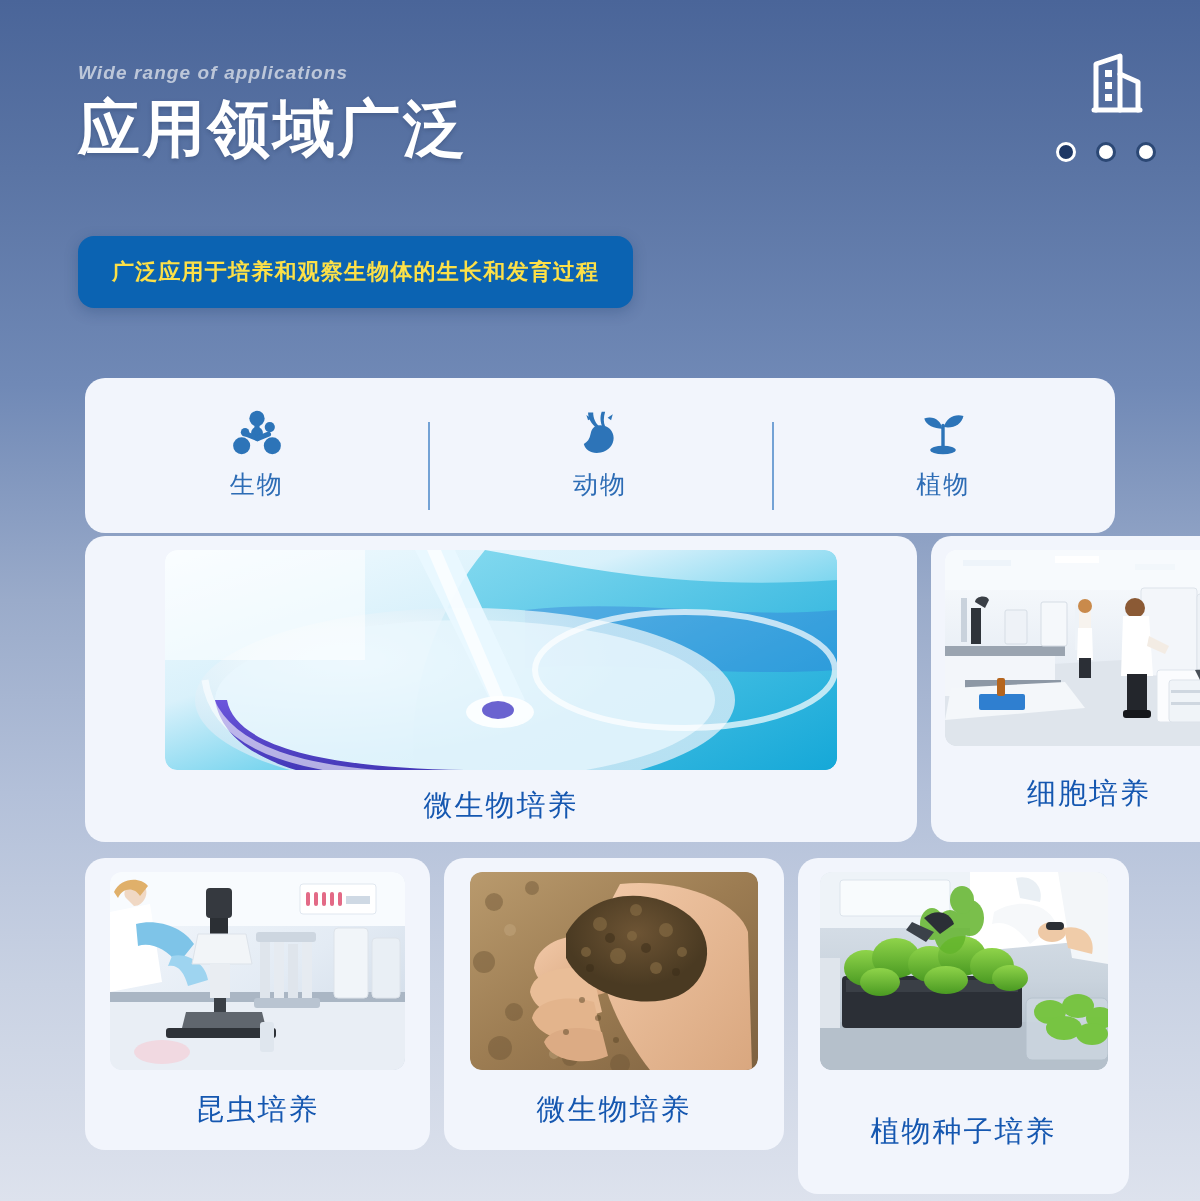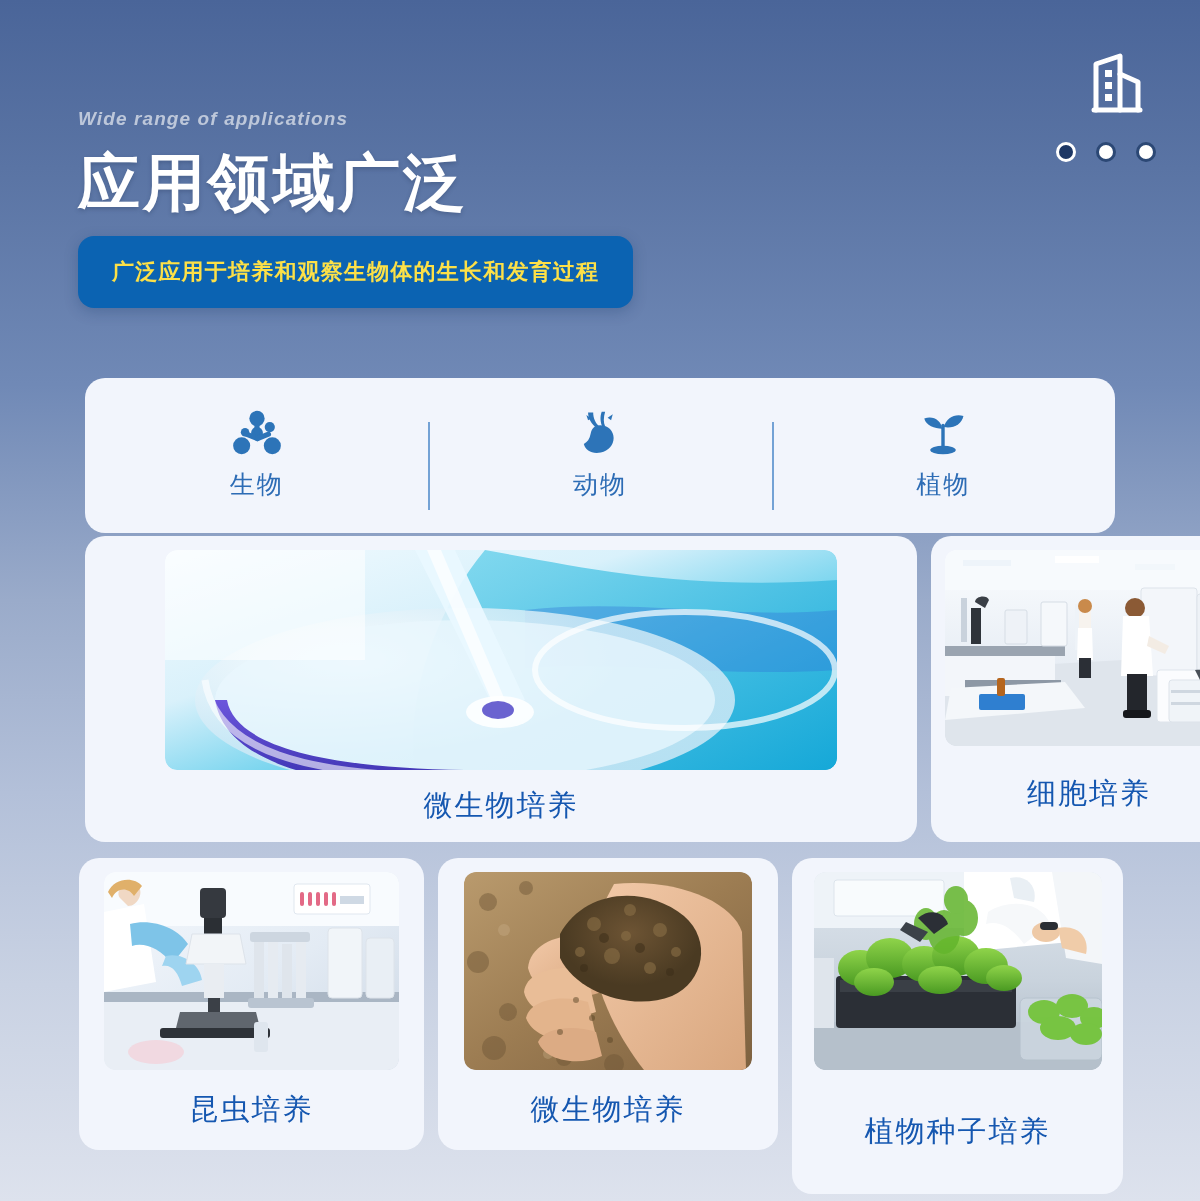--- a/index.html
+++ b/index.html
@@ -15,24 +15,24 @@
       #c9d2e3 82%,
       #dde2ed 100%);
     overflow:hidden;
     position:relative;
   }
 
   
   .header { position:absolute; left:78px; top:62px; width:1044px; }
   .eyebrow {
     font-style:italic; font-weight:bold; font-size:19px;
-    letter-spacing:1.1px; color:#ccd4e2; opacity:.88;margin-top:46px;
+    letter-spacing:1.1px; color:#ccd4e2; opacity:.88;
   }
   .headline {
-    margin-top:20px;
+    margin-top:12px;
     font-size:62px; font-weight:bold; color:#ffffff;
     letter-spacing:3px; line-height:1.08;
     text-shadow:0 2px 4px rgba(30,45,80,.28);
   }
 
   
   .brand-icon { position:absolute; right:48px; top:48px; width:72px; height:72px; }
   .dots { position:absolute; right:44px; top:142px; display:flex; gap:20px; }
   .dot { width:20px; height:20px; border-radius:50%; }
   .dot.active { background:#1d3765; border:3px solid #ffffff; }
@@ -65,21 +65,21 @@
   .cat + .cat::before {
     content:""; position:absolute; left:0; top:12px;
     width:2px; height:88px; background:#4a86c8; opacity:.75;
   }
   .cat-icon { width:54px; height:46px; display:block; }
   .cat-label { font-size:25px; color:#2d6cb5; letter-spacing:2px; }
 
   
   .row { position:absolute; display:flex; gap:14px; }
   .row-top    { left:85px; top:536px;  }
-  .row-bottom { left:79px; top:858px;  }
+  .row-bottom { left:85px; top:858px;  }
 
   .card {
     background:#f2f5fc; border-radius:20px;
     display:flex; flex-direction:column; align-items:center;
     padding:14px 14px 0 14px;
   }
   .card-wide   { width:832px; height:306px; }
   .card-narrow { width:316px; height:306px;align-items:center; }
   .card-b1 { width:345px; height:292px; }
   .card-b2 { width:340px; height:292px; }

